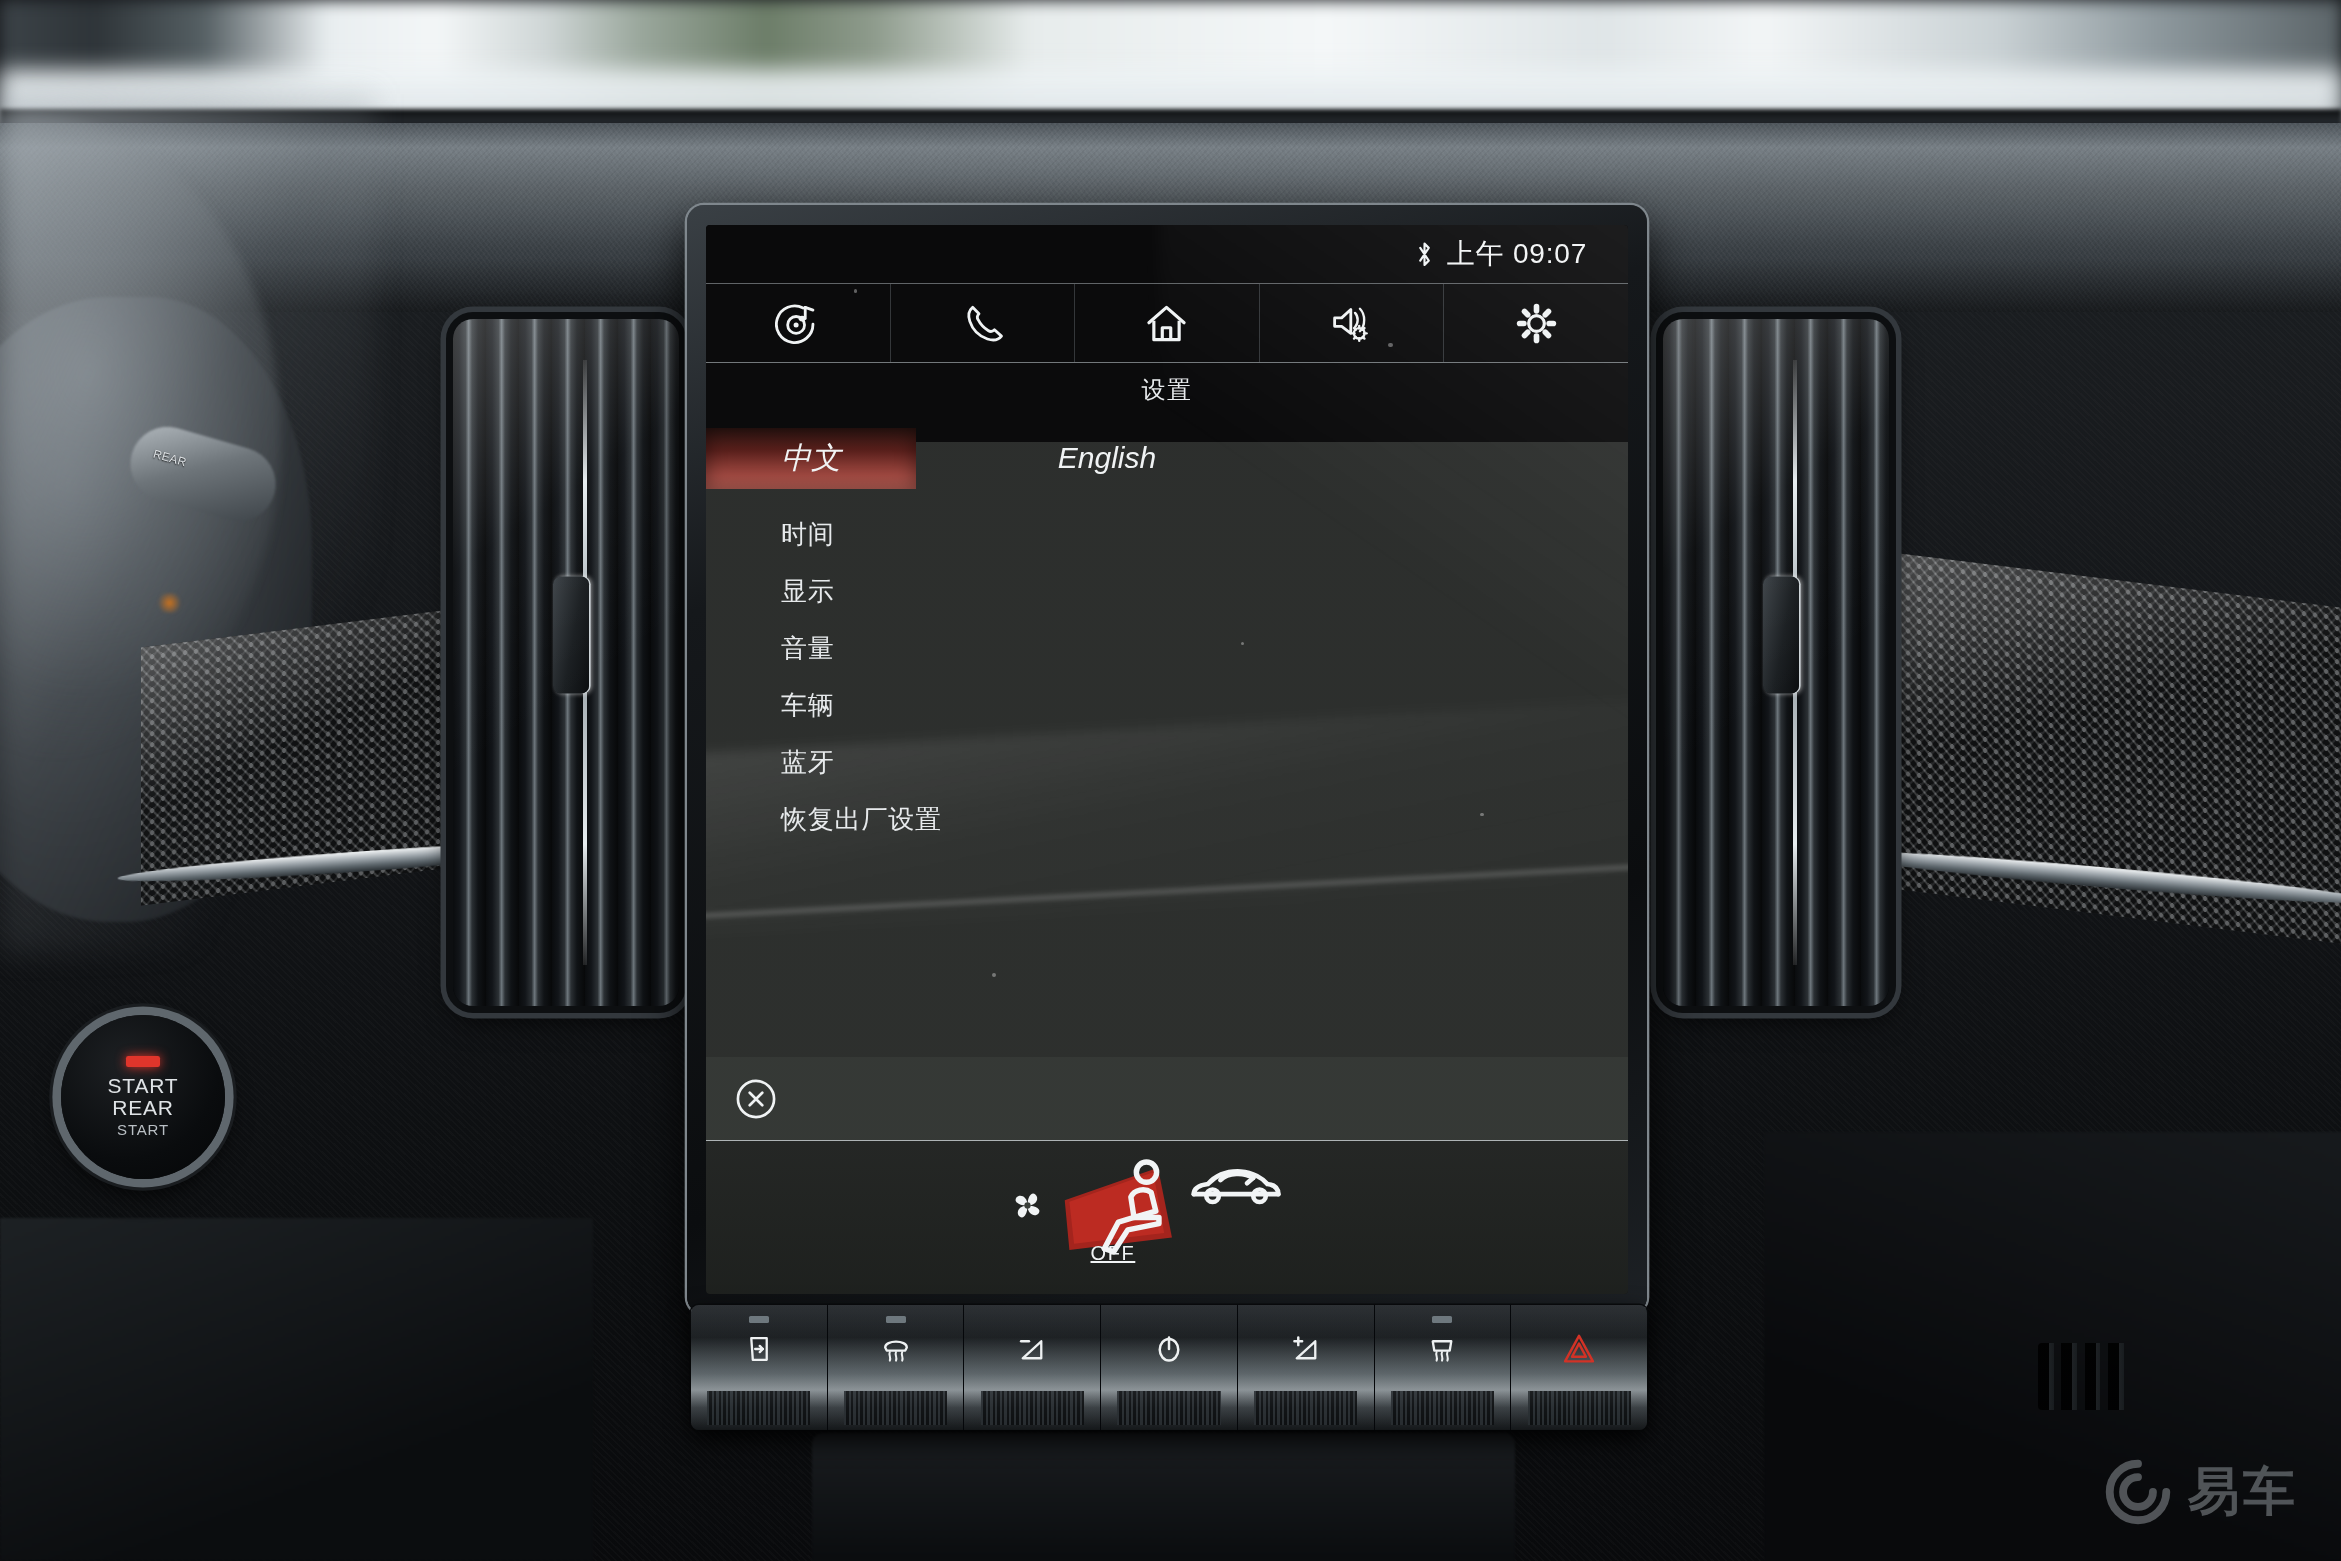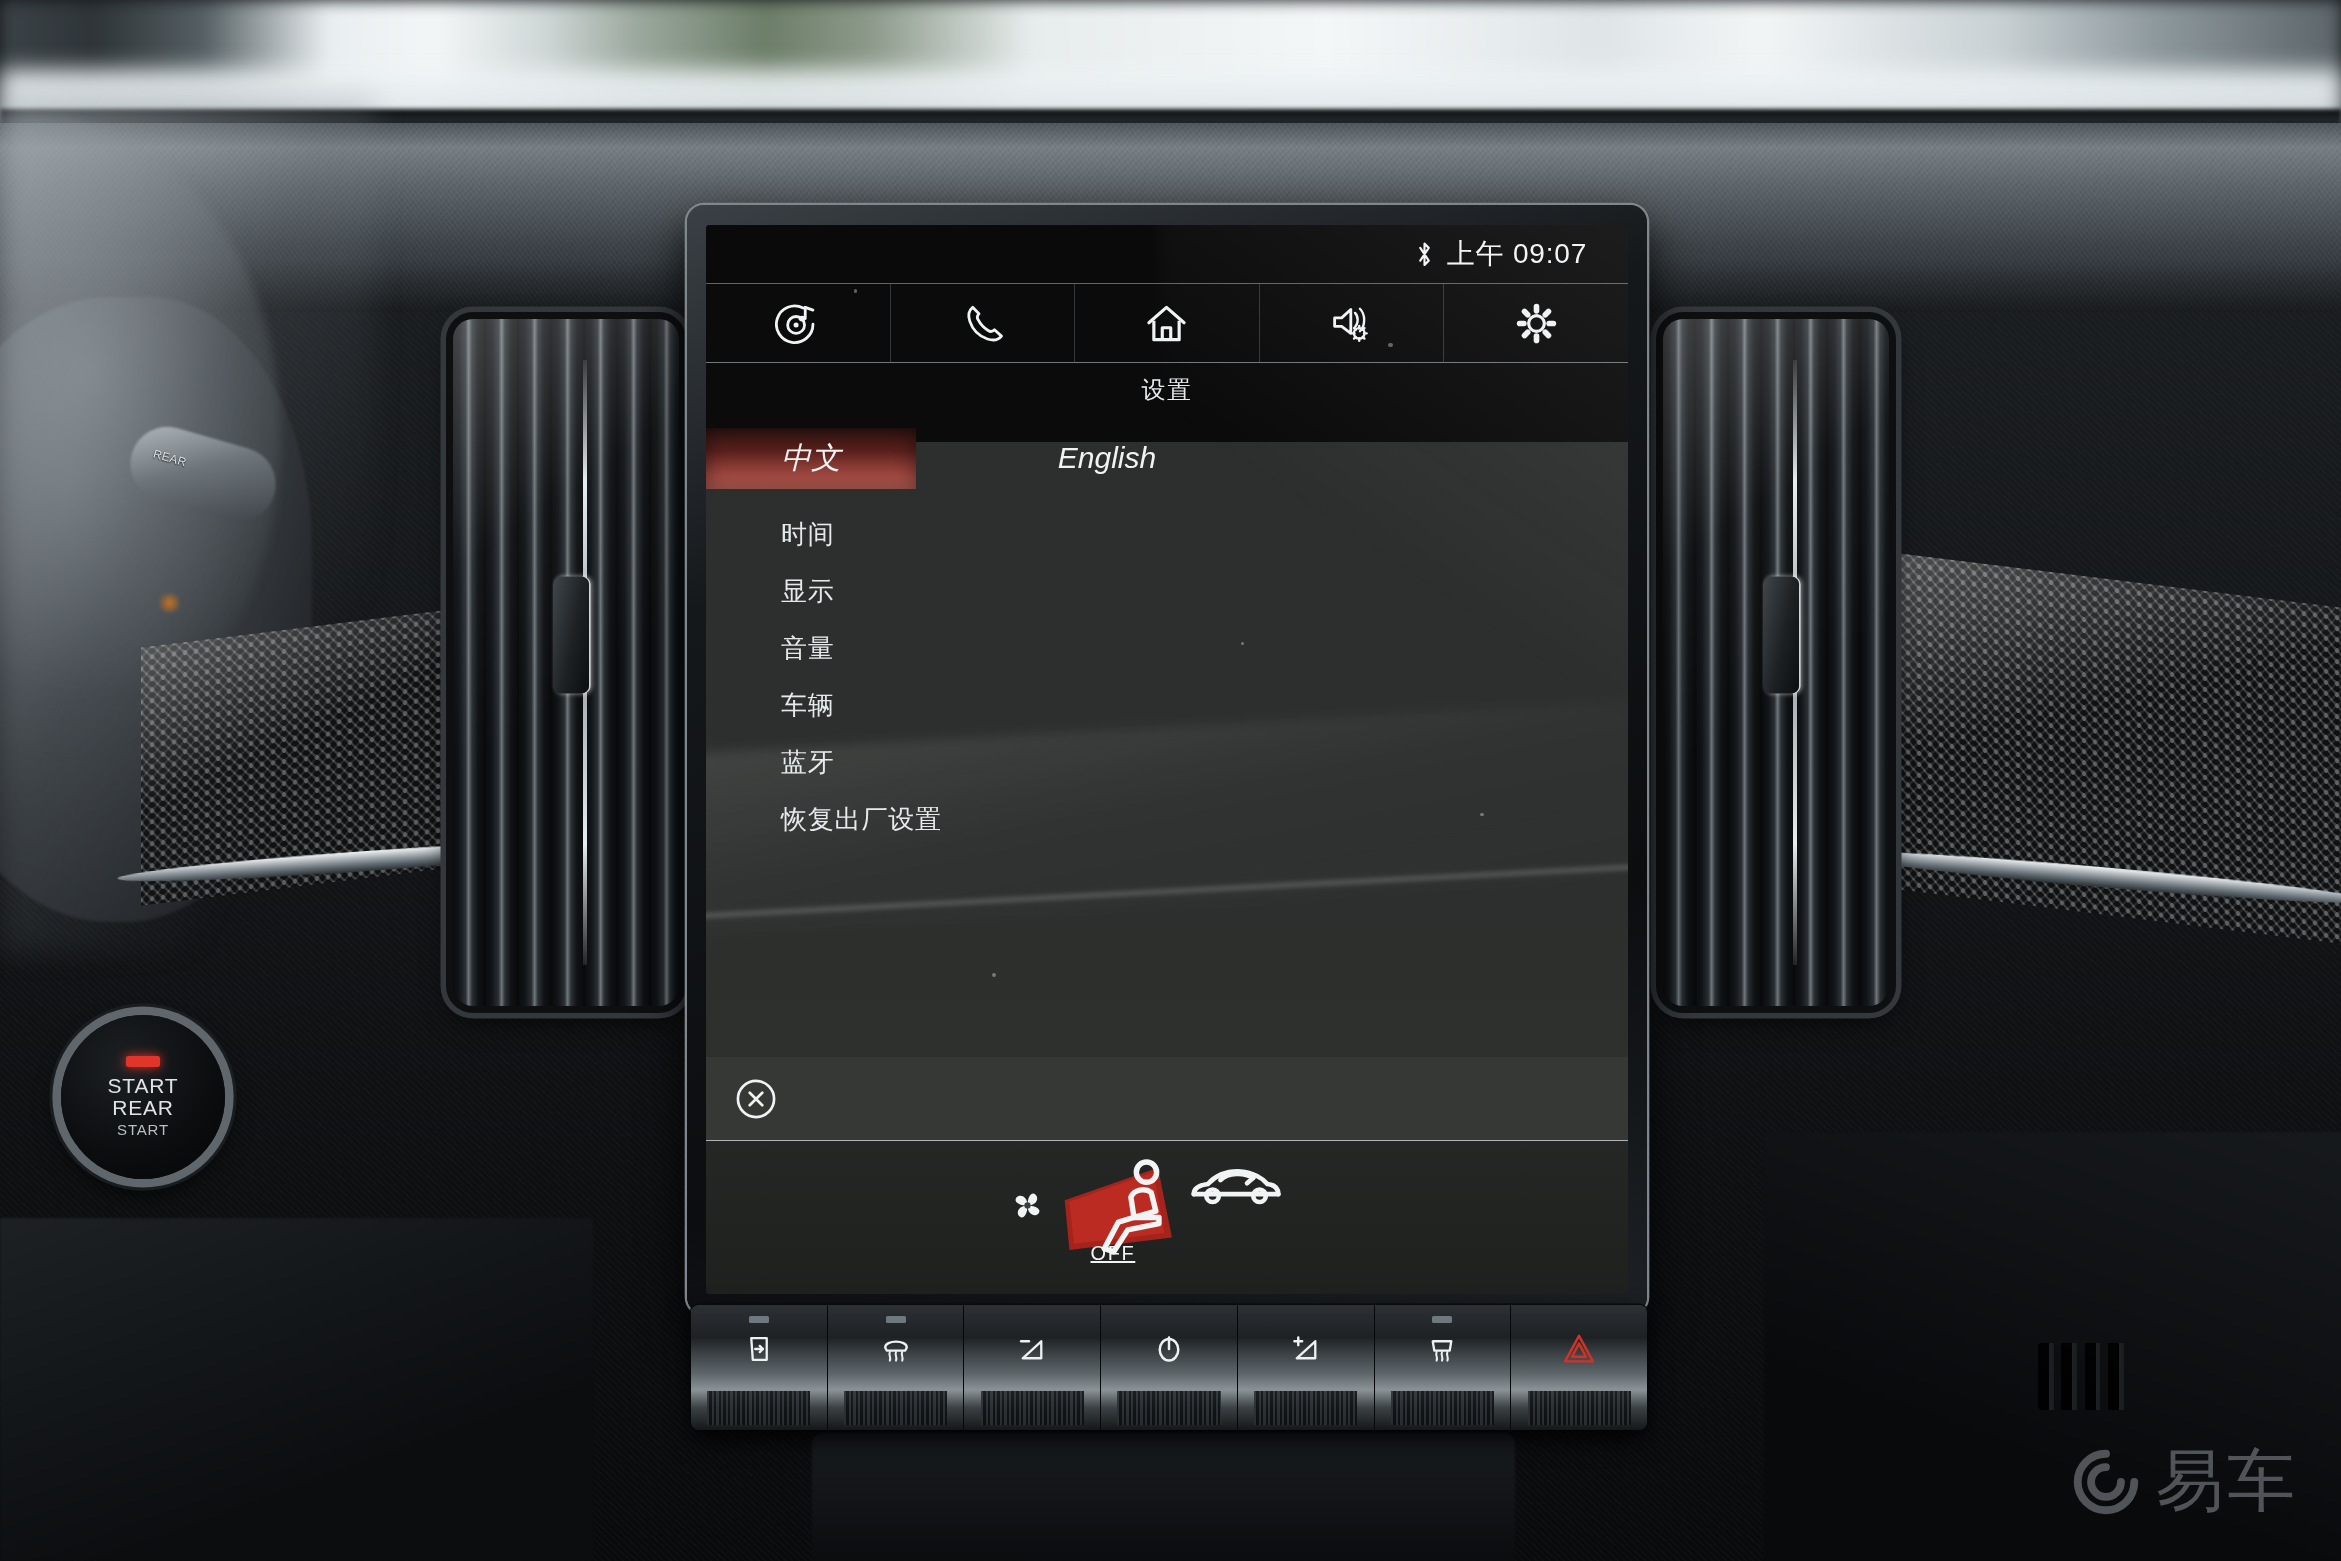--- a/index.html
+++ b/index.html
@@ -305,21 +305,21 @@
     background:repeating-linear-gradient(90deg,#000 0 11px,#202427 11px,#1a1e21 15.6px,transparent 15.6px 23.4px);
     border-radius:3.9px;opacity:.9;
   }
 
   
   #watermark{
     position:absolute;right:44px;bottom:34px;display:flex;align-items:center;gap:17px;
     opacity:.55;
   }
   #watermark .wm-mark{width:66px;height:66px;}
-  #watermark .wm-text{font-size:68px;color:#8a9095;letter-spacing:3.1px;font-weight:normal;}
+  #watermark .wm-text{font-size:52px;color:#8a9095;letter-spacing:3.1px;font-weight:bold;}
 
   
   .floor-left{
     position:absolute;left:0;top:1218px;width:593px;height:343px;
     background:linear-gradient(160deg,#1d2124,#0b0d0f 70%);
     filter:blur(0.8px);
   }
   .floor-right{
     position:absolute;left:1764px;top:1132px;width:593px;height:437px;
     background:linear-gradient(200deg,#171a1d,#090a0c 70%);

